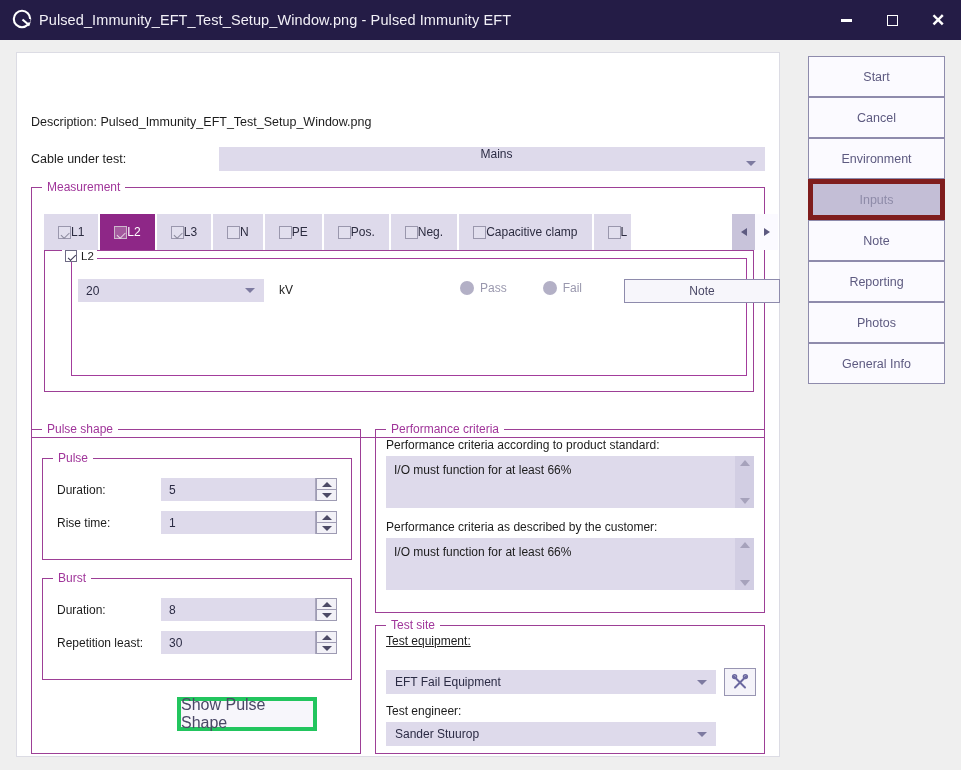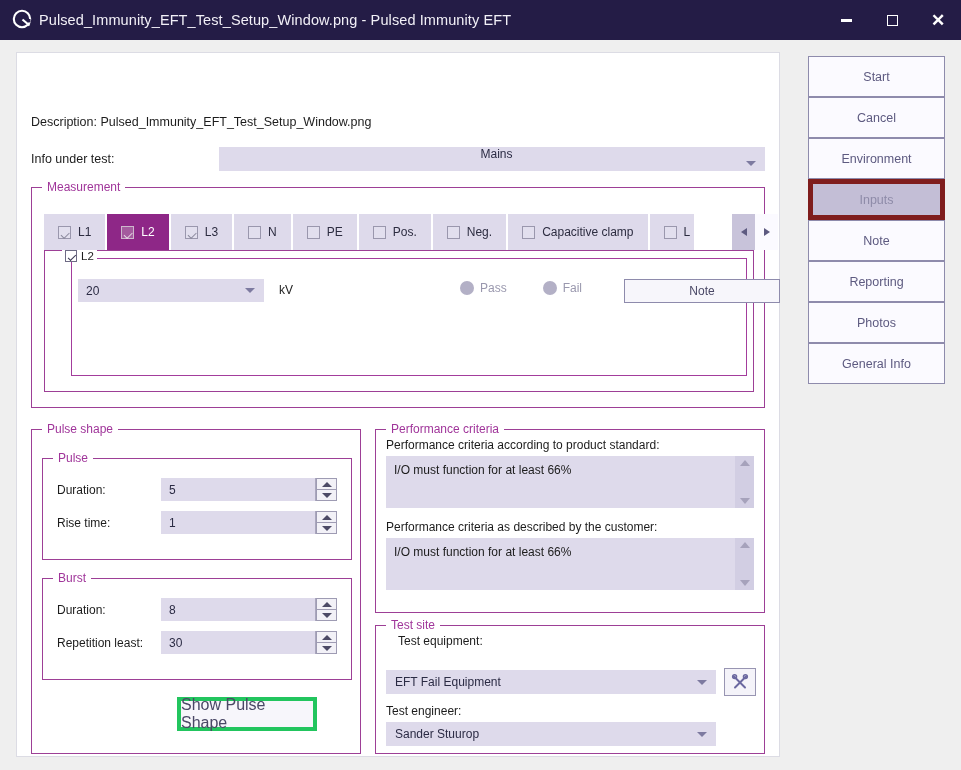--- a/index.html
+++ b/index.html
@@ -68,35 +68,35 @@
   
   .group {
     position: absolute; border: 1px solid #9d3f96; background: transparent;
   }
   .group > .legend {
     position: absolute; top: -8px; left: 10px; padding: 0 5px;
     background: #ffffff; color: #a0359a; font-size: 12px; line-height: 14px;
     white-space: nowrap;
   }
 
-  .grp-measurement { left: 14px; top: 134px; width: 734px; height: 221px; }
+  .grp-measurement { left: 14px; top: 134px; width: 734px; height: 251px; }
   .grp-pulseshape  { left: 14px; top: 376px; width: 330px; height: 325px; }
   .grp-pulse       { left: 10px; top: 28px;  width: 310px; height: 102px; }
   .grp-burst       { left: 10px; top: 148px; width: 310px; height: 102px; }
   .grp-perf        { left: 358px; top: 376px; width: 390px; height: 184px; }
   .grp-testsite    { left: 358px; top: 572px; width: 390px; height: 129px; }
 
   
   .tabstrip {
     position: absolute; left: 12px; top: 26px; width: 708px; height: 36px;
     display: flex; align-items: stretch; overflow: hidden;
   }
   .tab {
     background: #dedaeb; height: 36px; display: flex; align-items: center;
-    padding: 0 14px; margin-right: 2px; gap: 7px;
+    padding: 0 14px; margin-right: 2px; 
     font-size: 12px; color: #2c2c40; white-space: nowrap; flex: none;
   }
   .tab.active { background: #8e2787; color: #ffffff; }
   .tab.clipped { padding-right: 4px; overflow: hidden; }
   .tab-chk {
     width: 13px; height: 13px; flex: none; position: relative;
     border: 1px solid #9a97ad; background: #e2dfee;
   }
   .tab.active .tab-chk { border-color: #cdb7cc; background: #a45a9e; }
   .tab-chk.checked::after {
@@ -244,21 +244,21 @@
       </span>
   </span>
 </div>
 
 <div class="page">
 
   <div class="form-panel">
 
     <div class="desc-line">Description: Pulsed_Immunity_EFT_Test_Setup_Window.png</div>
 
-    <div class="cable-label">Info under test:</div>
+    <div class="cable-label">Cable under test:</div>
     <div class="cable-combo">
       <span>Mains</span>
       <span class="combo-arrow"></span>
     </div>
 
     <div class="group grp-measurement">
       <span class="legend">Measurement</span>
 
       <div class="tabstrip">
         <div class="tab">
@@ -419,21 +419,21 @@
         <span class="perf-sb">
           <span class="sb-up"></span>
           <span class="sb-dn"></span>
         </span>
       </div>
     </div>
 
     <div class="group grp-testsite">
       <span class="legend">Test site</span>
 
-      <span class="ts-label" style="left:22px; top:8px;">Test equipment:</span>
+      <span class="ts-label" style="left:10px; top:8px;text-decoration:underline;">Test equipment:</span>
       <div class="ts-combo" style="left:10px; top:44px; width:330px;">
         <span>EFT Fail Equipment</span>
         <span class="combo-arrow"></span>
       </div>
       <div class="ts-tool-btn">
         <svg width="18" height="18" viewBox="0 0 18 18">
           <path d="M3 3.5 L14 14.5" stroke="#6b68a0" stroke-width="2" stroke-linecap="round"></path>
           <path d="M15 3.5 L4 14.5" stroke="#6b68a0" stroke-width="2" stroke-linecap="round"></path>
           <circle cx="3.6" cy="3.6" r="1.9" fill="none" stroke="#6b68a0" stroke-width="1.6"></circle>
           <circle cx="14.4" cy="3.6" r="1.9" fill="none" stroke="#6b68a0" stroke-width="1.6"></circle>

